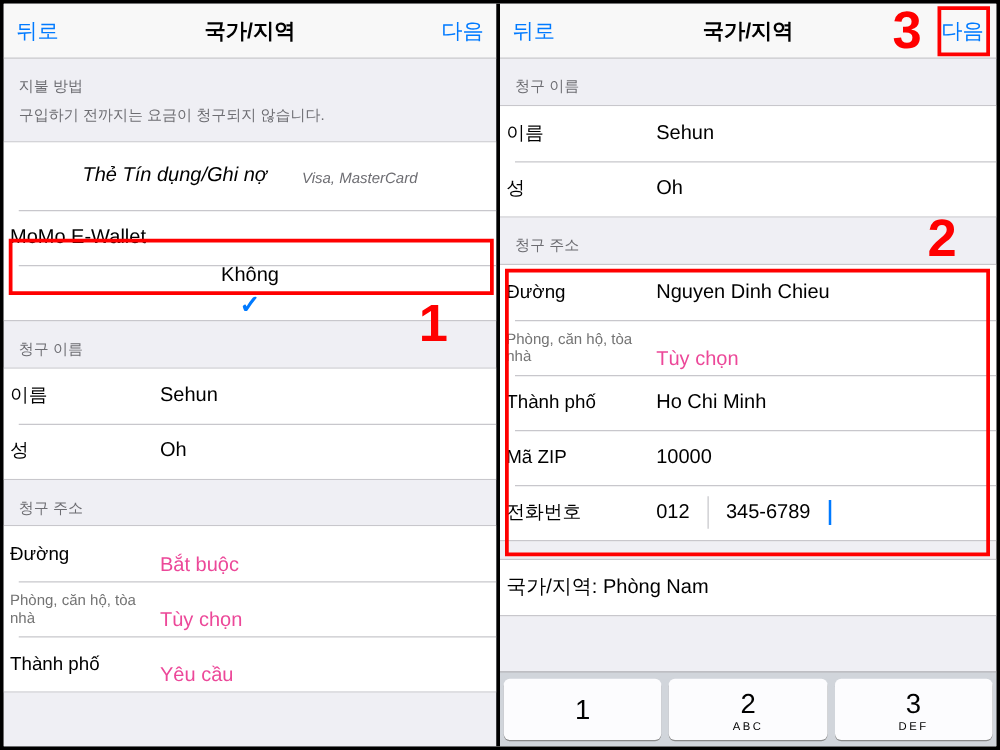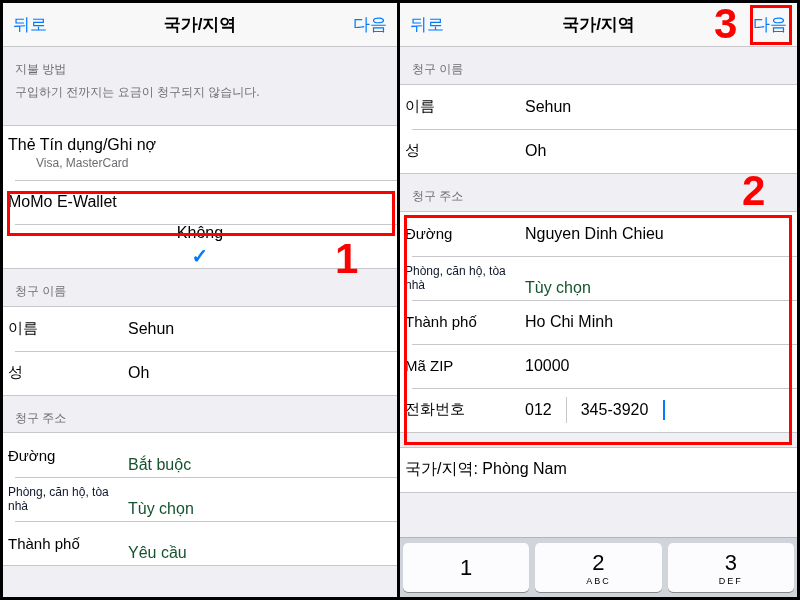--- a/index.html
+++ b/index.html
@@ -41,21 +41,21 @@
   .nav-title { font-weight: 600; color: #000; flex: 1; text-align: center; }
   .sect-header {
     padding: 14px 24px 6px 12px;
     font-size: 12px;
     color: #6d6d72;
     line-height: 1.4;
   }
   .sect-sub {
     font-size: 12px;
     color: #6d6d72;
-    padding: 0 12px 24px 12px;
+    padding: 0 12px 12px 12px;
   }
   .group {
     background: #fff;
     border-top: 1px solid #c8c7cc;
     border-bottom: 1px solid #c8c7cc;
   }
   .row {
     display: flex;
     align-items: center;
     min-height: 44px;
@@ -66,25 +66,25 @@
     color: #000;
   }
   .row + .row::before {
     content: "";
     position: absolute;
     top: 0; left: 12px; right: 0;
     height: 1px;
     background: #c8c7cc;
   }
   .row .lbl { width: 120px; color: #000; font-size: 15px; }
-  .row .lbl.small { font-size: 12px; color: #0f172a; }
+  .row .lbl.small { font-size: 12px; color: #737373; }
   .row .val { flex: 1; color: #000; }
-  .row .val.ph { color: #14532d; margin-top: 20px; }
+  .row .val.ph { color: #ec4899; margin-top: 20px; }
   .row .check { color: #007aff; font-size: 20px; font-weight: bold; }
-  .row.tall { min-height: 54px; flex-direction: column; align-items: flex-start; justify-content: center; }
+  .row.tall { min-height: 54px; flex-direction: row; align-items: center; justify-content: center; font-style: italic; }
   .row.tall .main { font-size: 16px; }
   .row.tall .sub { font-size: 12px; color: #6d6d72; margin-top: 2px; margin-left: 28px; }
   .row.sel { display:flex; justify-content: space-between; flex-direction: column; }
   .phone-wrap { flex:1; display:flex; align-items:center; gap:14px; }
   .phone-sep { width:1px; height:26px; background:#c8c7cc; }
   .cursor { display:inline-block; width:2px; height:20px; background:#007aff; vertical-align:middle; margin-left:1px; }
 
   .hl {
     position: absolute;
     border: 3px solid #ff0000;
@@ -218,21 +218,21 @@
       </div>
       <div class="row">
         <span class="lbl">Mã ZIP</span>
         <span class="val">10000</span>
       </div>
       <div class="row">
         <span class="lbl">전화번호</span>
         <span class="phone-wrap">
           <span>012</span>
           <span class="phone-sep"></span>
-          <span>345-3920</span>
+          <span>345-6789</span>
             <span class="cursor"></span>
         </span>
       </div>
     </div>
 
     <div style="height:14px"></div>
     <div class="group">
       <div class="row">
         <span>국가/지역: Phòng Nam</span>
       </div>

